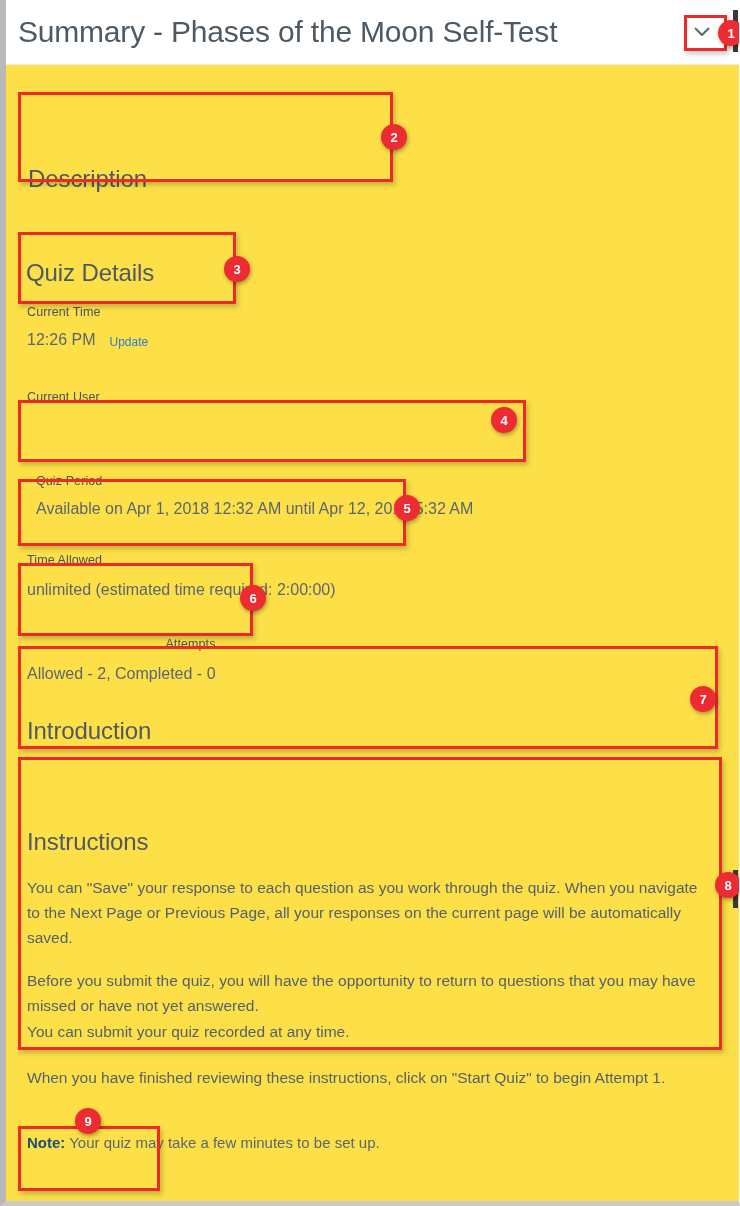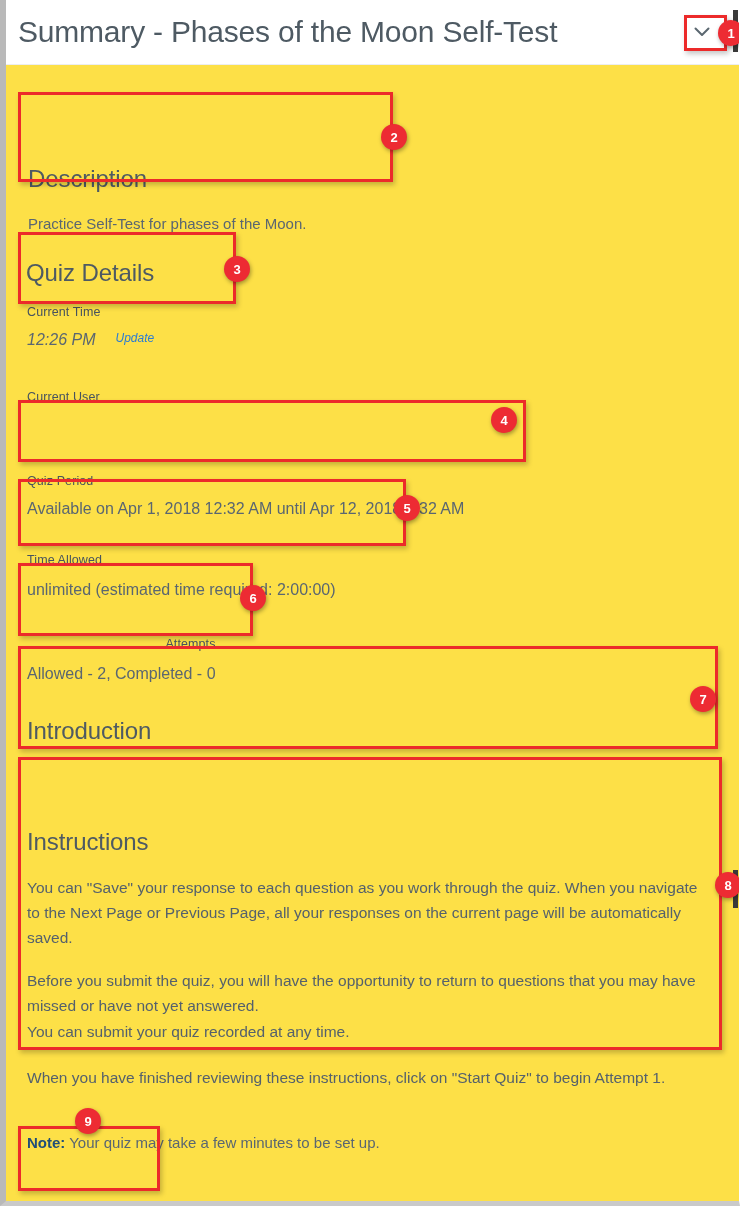--- a/index.html
+++ b/index.html
@@ -153,38 +153,37 @@
       <svg width="16" height="10" viewBox="0 0 16 10" aria-hidden="true">
         <path d="M1.5 1.5 L8 8 L14.5 1.5" stroke="#5b6770" stroke-width="2" fill="none" stroke-linecap="round" stroke-linejoin="round"></path>
       </svg>
     </div>
   </div>
 
   <div class="content">
 
     <div class="abs" style="left:22px; top:100px;">
       <div class="section-title">Description</div>
-      <div class="body-text" style="margin-top:20px;">Practice Self-Test for phases of the Moon.</div>
     </div>
 
     <div class="abs section-title" style="left:20px; top:194px;">Quiz Details</div>
 
     <div class="abs" style="left:21px; top:240px;">
       <div class="meta-label">Current Time</div>
-      <div style="margin-top:12px; display:flex; align-items:flex-start; gap:20px;font-style:italic;">
+      <div style="margin-top:12px; display:flex; align-items:flex-end; gap:14px;">
         <span class="meta-value">12:26 PM</span>
         <span class="link">Update</span>
       </div>
     </div>
 
     <div class="abs" style="left:21px; top:325px;">
       <div class="meta-label">Current User</div>
     </div>
 
-    <div class="abs" style="left:21px; top:409px;">
+    <div class="abs" style="left:30px; top:409px;">
       <div class="meta-label">Quiz Period</div>
       <div class="meta-value" style="margin-top:12px;">Available on Apr 1, 2018 12:32 AM until Apr 12, 2018 5:32 AM</div>
     </div>
 
     <div class="abs" style="left:21px; top:488px;">
       <div class="meta-label">Time Allowed</div>
       <div class="meta-value" style="margin-top:14px;">unlimited (estimated time required: 2:00:00)</div>
     </div>
 
     <div class="abs" style="left:21px; top:572px;text-align:right;">

